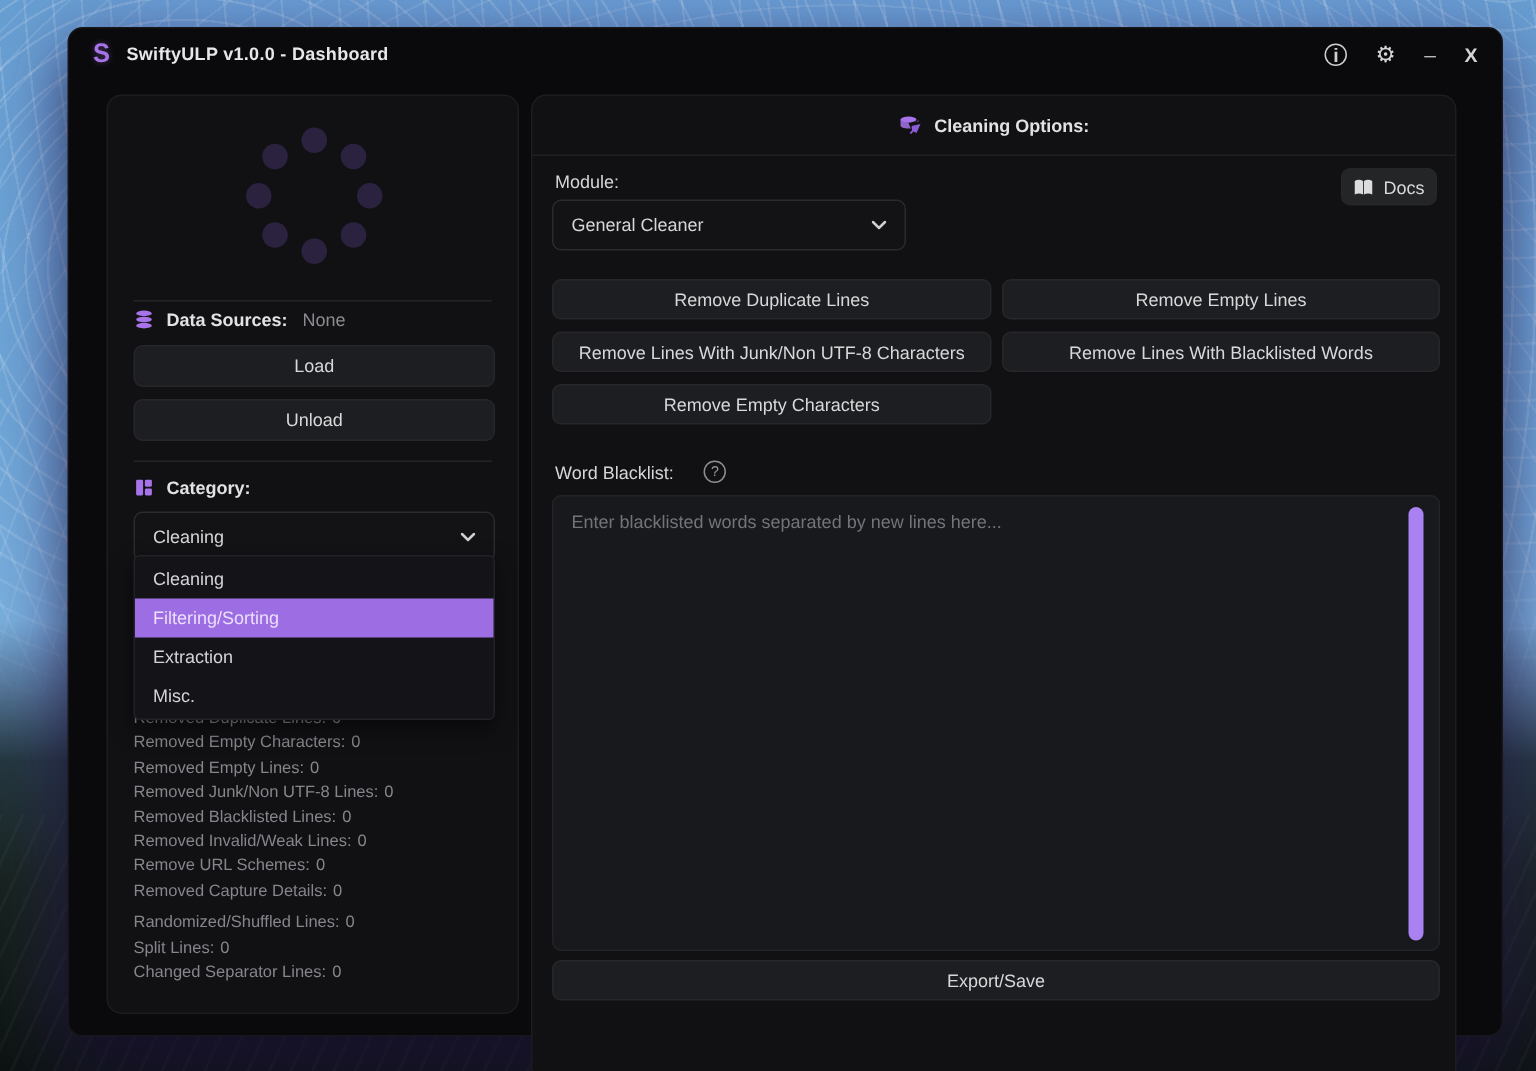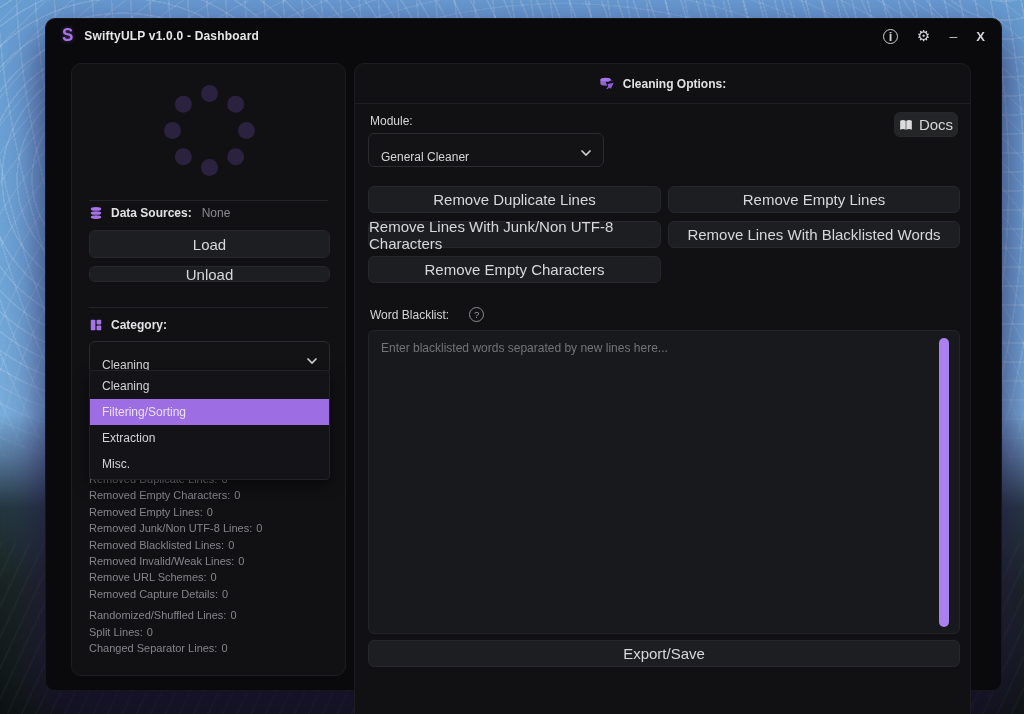--- a/index.html
+++ b/index.html
@@ -54,26 +54,26 @@
 
   .divider { position:absolute; left:17px; right:17px; height:1px; background:#242428; }
   .d1 { top:136px; } .d2 { top:243px; }
 
   .icon-row { position:absolute; left:17px; display:flex; align-items:center; gap:8px;
     color:#e2e2e5; font-size:12px; font-weight:700; }
   .ds-row { top:142px; } .cat-row { top:254px; }
   .muted { color:#8b8b91; font-weight:400; margin-left:2px; }
 
   .btn { background:#1d1e21; border:1px solid #26262b; border-radius:6px; color:#d8d8da;
-    font-size:15px; display:flex; align-items:center; justify-content:center; cursor:pointer; }
+    font-size:12px; display:flex; align-items:center; justify-content:center; cursor:pointer; }
   .load-btn   { position:absolute; left:17px; top:166px; width:241px; height:28px; }
-  .unload-btn { position:absolute; left:17px; top:202px; width:241px; height:16px; }
+  .unload-btn { position:absolute; left:17px; top:202px; width:241px; height:28px; }
 
   .select { background:#131316; border:1px solid #2a2a2f; border-radius:6px; color:#d6d6d8;
-    font-size:12px; padding:16px 12px; display:flex; align-items:flex-start; justify-content:space-between; cursor:pointer; }
+    font-size:12px; padding:16px 12px; display:flex; align-items:center; justify-content:space-between; cursor:pointer; }
   .cat-select { position:absolute; left:17px; top:277px; width:241px; height:27px; }
 
   .dropdown { position:absolute; left:17px; top:306px; width:241px; background:#141418;
     border:1px solid #222227; border-radius:4px; z-index:5; box-shadow:0 6px 14px rgba(0,0,0,.5); padding:2px 0; }
   .dd-item { height:26px; display:flex; align-items:center; padding:0 12px; color:#d4d4d7; font-size:12px; cursor:pointer; }
   .dd-item.hl { background:#9d6de4; color:#ecdffc; }
 
   .stats { position:absolute; left:17px; top:407px; font-size:11px; line-height:16.4px; color:#85858b; white-space:nowrap; }
   .stats .gap { height:5px; }
   .stats b { font-weight:400; margin-left:4px; }

